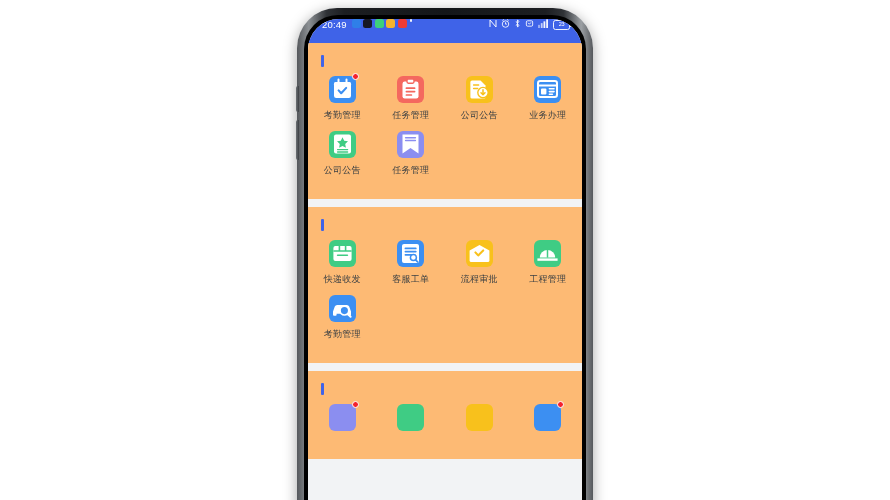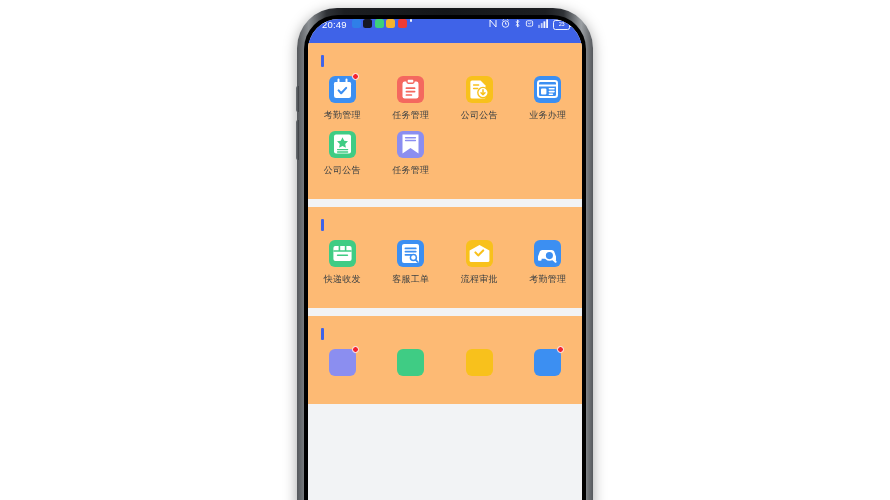--- a/index.html
+++ b/index.html
@@ -260,20 +260,30 @@
                 <div class="cell">
                   <div class="ic" style="background: rgb(248, 193, 28);">
                     <svg width="27" height="27" viewBox="0 0 27 27">
                       <path d="M3.6 10.6L13.5 5l9.9 5.6v9.8a1.6 1.6 0 01-1.6 1.6H5.2a1.6 1.6 0 01-1.6-1.6z" fill="#fff"></path>
                       <path d="M9.4 12.4l2.8 3 5-5" stroke="#f8c11c" stroke-width="2.1" fill="none" stroke-linecap="round" stroke-linejoin="round"></path>
                     </svg>
                   </div>
                   <span class="lbl">流程审批</span>
                 </div>
                 <div class="cell">
+                  <div class="ic" style="background: rgb(63, 204, 132);">
+                    <svg width="27" height="27" viewBox="0 0 27 27">
+                      <path d="M3.4 18.4h20.2v2.4H3.4z" fill="#fff"></path>
+                      <path d="M5.8 17.6a7.7 7.7 0 0115.4 0z" fill="#fff"></path>
+                      <path d="M13.5 10v7.6" stroke="#3fcc84" stroke-width="1.5"></path>
+                    </svg>
+                  </div>
+                  <span class="lbl">工程管理</span>
+                </div>
+                <div class="cell">
                   <div class="ic" style="background: rgb(60, 143, 242);">
                     <svg width="27" height="27" viewBox="0 0 27 27">
                       <path d="M4 16.6l1.8-5A2.6 2.6 0 018.3 10h9.4a2.6 2.6 0 012.5 1.6l1.8 5v3.2a1 1 0 01-1 1h-1.6a1 1 0 01-1-1v-1H7.6v1a1 1 0 01-1 1H5a1 1 0 01-1-1z" fill="#fff"></path>
                       <circle cx="15.4" cy="15.6" r="4.4" fill="#3c8ff2" stroke="#fff" stroke-width="1.7"></circle>
                       <path d="M18.8 19l2.8 2.8" stroke="#fff" stroke-width="2" stroke-linecap="round"></path>
                     </svg>
                   </div>
                   <span class="lbl">考勤管理</span>
                 </div>
               </div>

